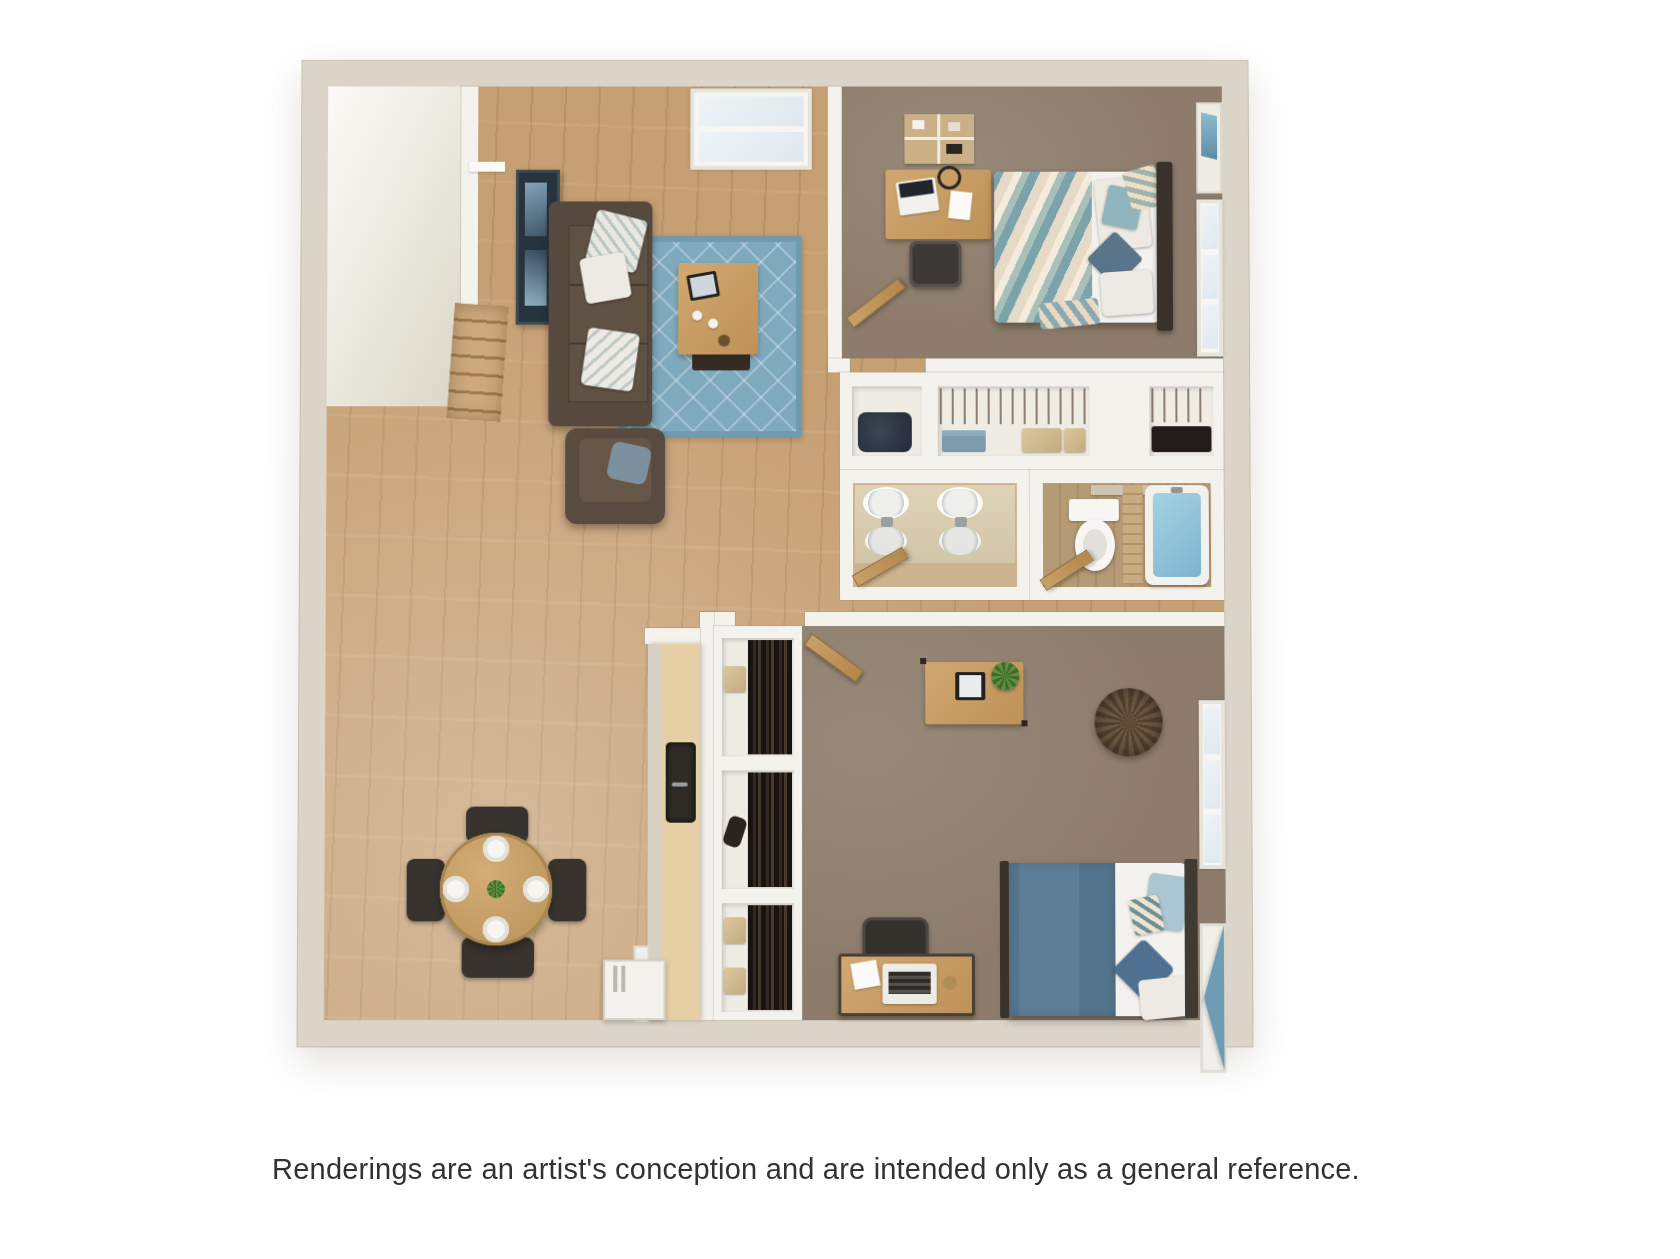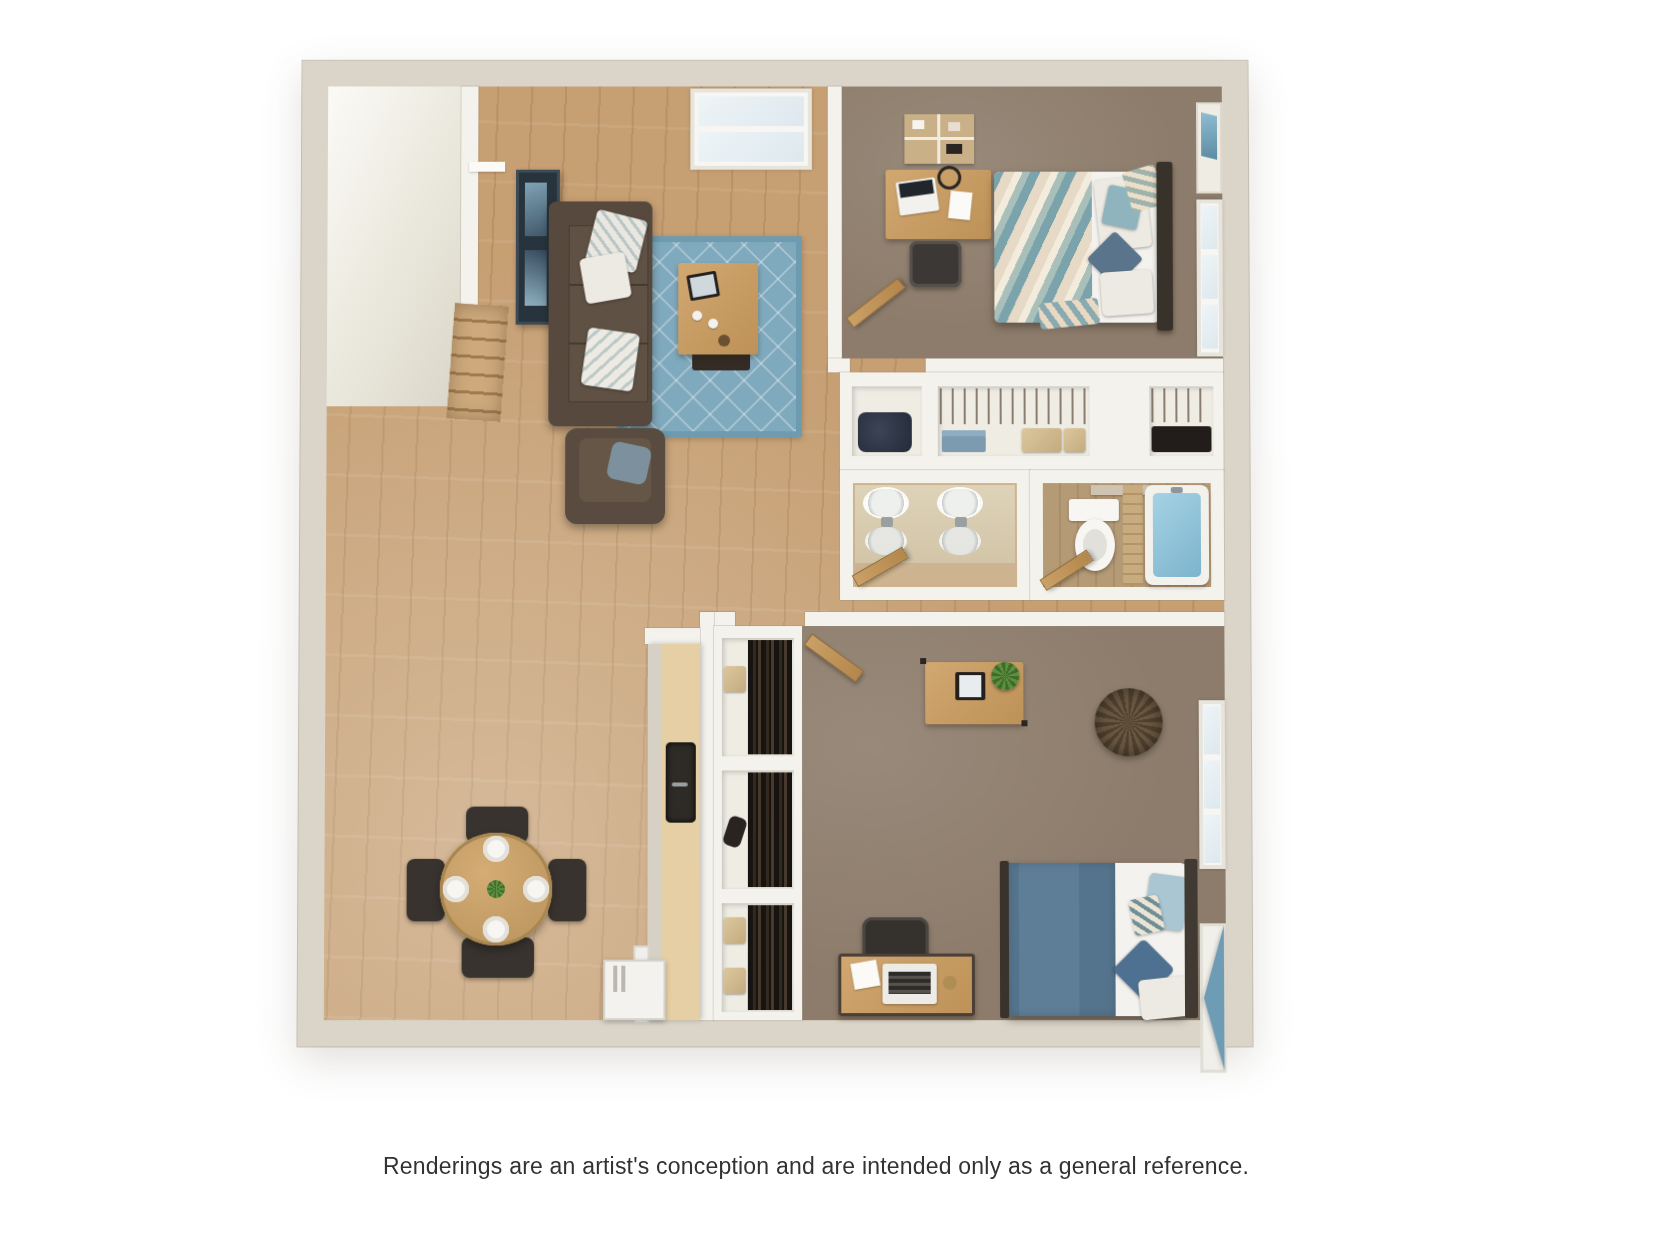--- a/index.html
+++ b/index.html
@@ -29,21 +29,21 @@
   .pane{background:linear-gradient(135deg,#eef4f7,#dde8ee);}
   .pillow{background:#eceae2;border-radius:5px;box-shadow:0 1px 3px rgba(0,0,0,0.35);}
   .doorslab{background:linear-gradient(90deg,#caa066,#b4874c);border:1px solid #94703c;
             box-shadow:2px 2px 4px rgba(0,0,0,0.3);}
   .clothes{background:repeating-linear-gradient(90deg,#171310 0 5px,#33291f 5px 8px,#171310 8px 10px,#473a2c 10px 13px);}
   .hangers{background:repeating-linear-gradient(90deg, rgba(70,50,35,0.6) 0 2px, rgba(0,0,0,0) 2px 12px);}
   .basket{background:linear-gradient(135deg,#dcc79e,#c3ab7e);border-radius:3px;box-shadow:0 1px 2px rgba(0,0,0,0.3);}
 
   
   .disclaimer{position:absolute;left:0;width:1632px;text-align:center;
-              color:#323232;font-size:23px;letter-spacing:0.2px;z-index:10;}
+              color:#323232;font-size:29px;letter-spacing:0.2px;z-index:10;}
   .watermark{position:absolute;left:20px;top:1172px;z-index:20;white-space:nowrap;
              font-size:70px;line-height:1;letter-spacing:-1px;
              color:rgba(255,255,255,0.58);
              -webkit-text-stroke:1.4px #999693;}
 </style>
 </head>
 <body>
 
 <div class="stage">
 

